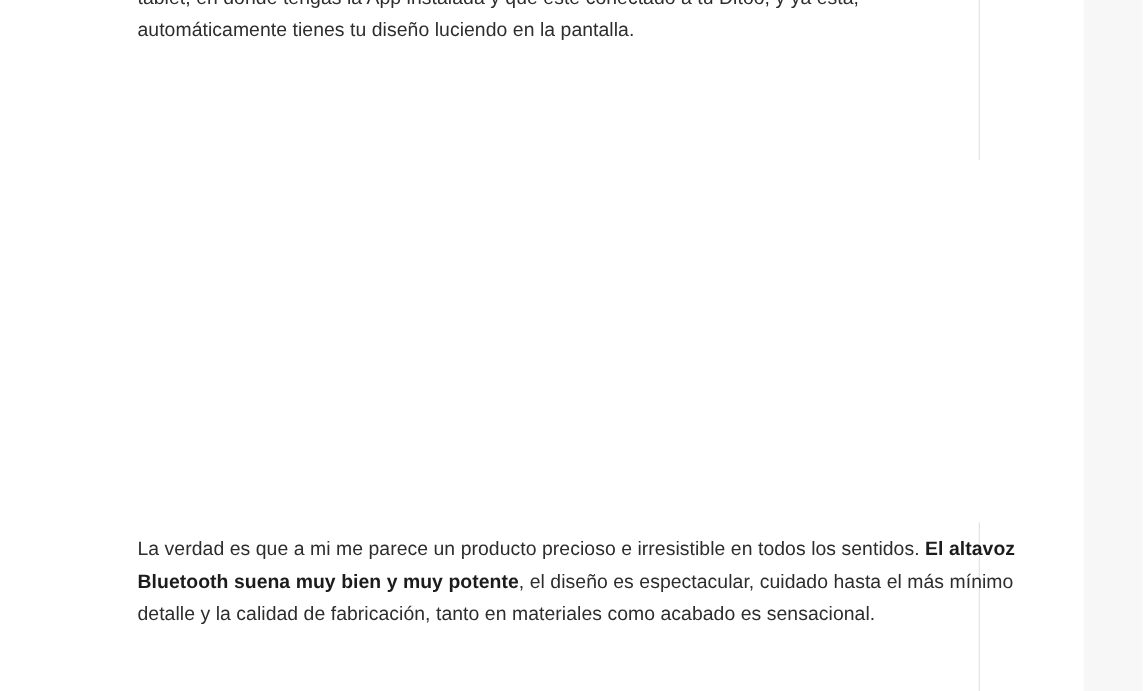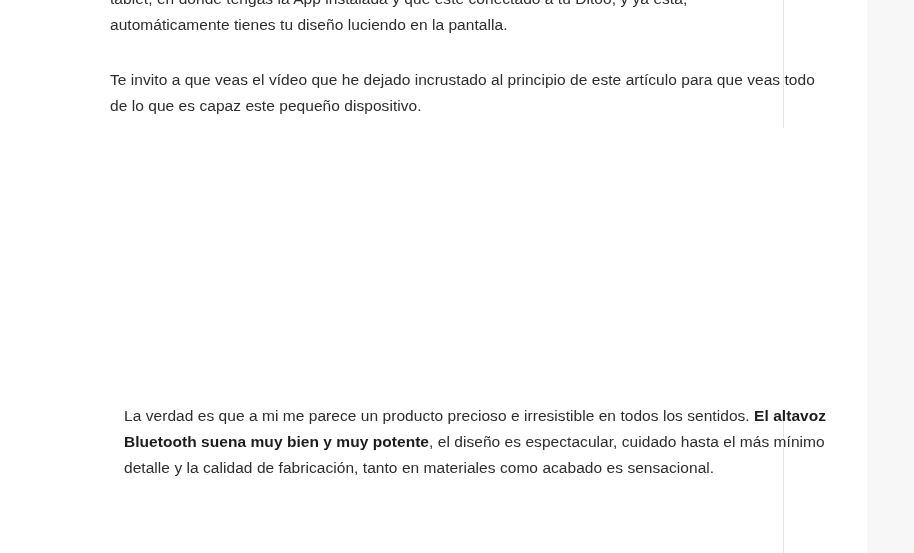--- a/index.html
+++ b/index.html
@@ -72,43 +72,39 @@
     position: absolute;
     left: 110px;
     top: 128px;
     width: 718px;
     height: 290px;
     background: #ffffff;
   }
   #para-3 {
     position: absolute;
     left: 110px;
-    top: 403px;
+    top: 427px;
     width: 722px;
-    margin-left: 14px;
   }
   b, strong {
     font-weight: bold;
     color: #1c1c1c;
   }
 </style>
 </head>
 <body>
 
 <div id="page">
 
   <div id="article">
 
     <div id="para-1">
       <p class="para"><span>tablet, en donde tengas la App instalada y que esté conectado a tu Ditoo, y ya está,</span><br><span>automáticamente tienes tu diseño luciendo en la pantalla.</span></p>
     </div>
 
-    <div id="para-2">
-      <p class="para">Te invito a que veas el vídeo que he dejado incrustado al principio de este artículo para que veas todo de lo que es capaz este pequeño dispositivo.</p>
-    </div>
 
     <div id="ad-slot"></div>
 
     <div id="para-3">
       <p class="para"><span>La verdad es que a mi me parece un producto precioso e irresistible en todos los sentidos. </span><b>El altavoz Bluetooth suena muy bien y muy potente</b><span>, el diseño es espectacular, cuidado hasta el más mínimo detalle y la calidad de fabricación, tanto en materiales como acabado es sensacional.</span></p>
     </div>
 
   </div>
 
   <div id="right-gutter">

